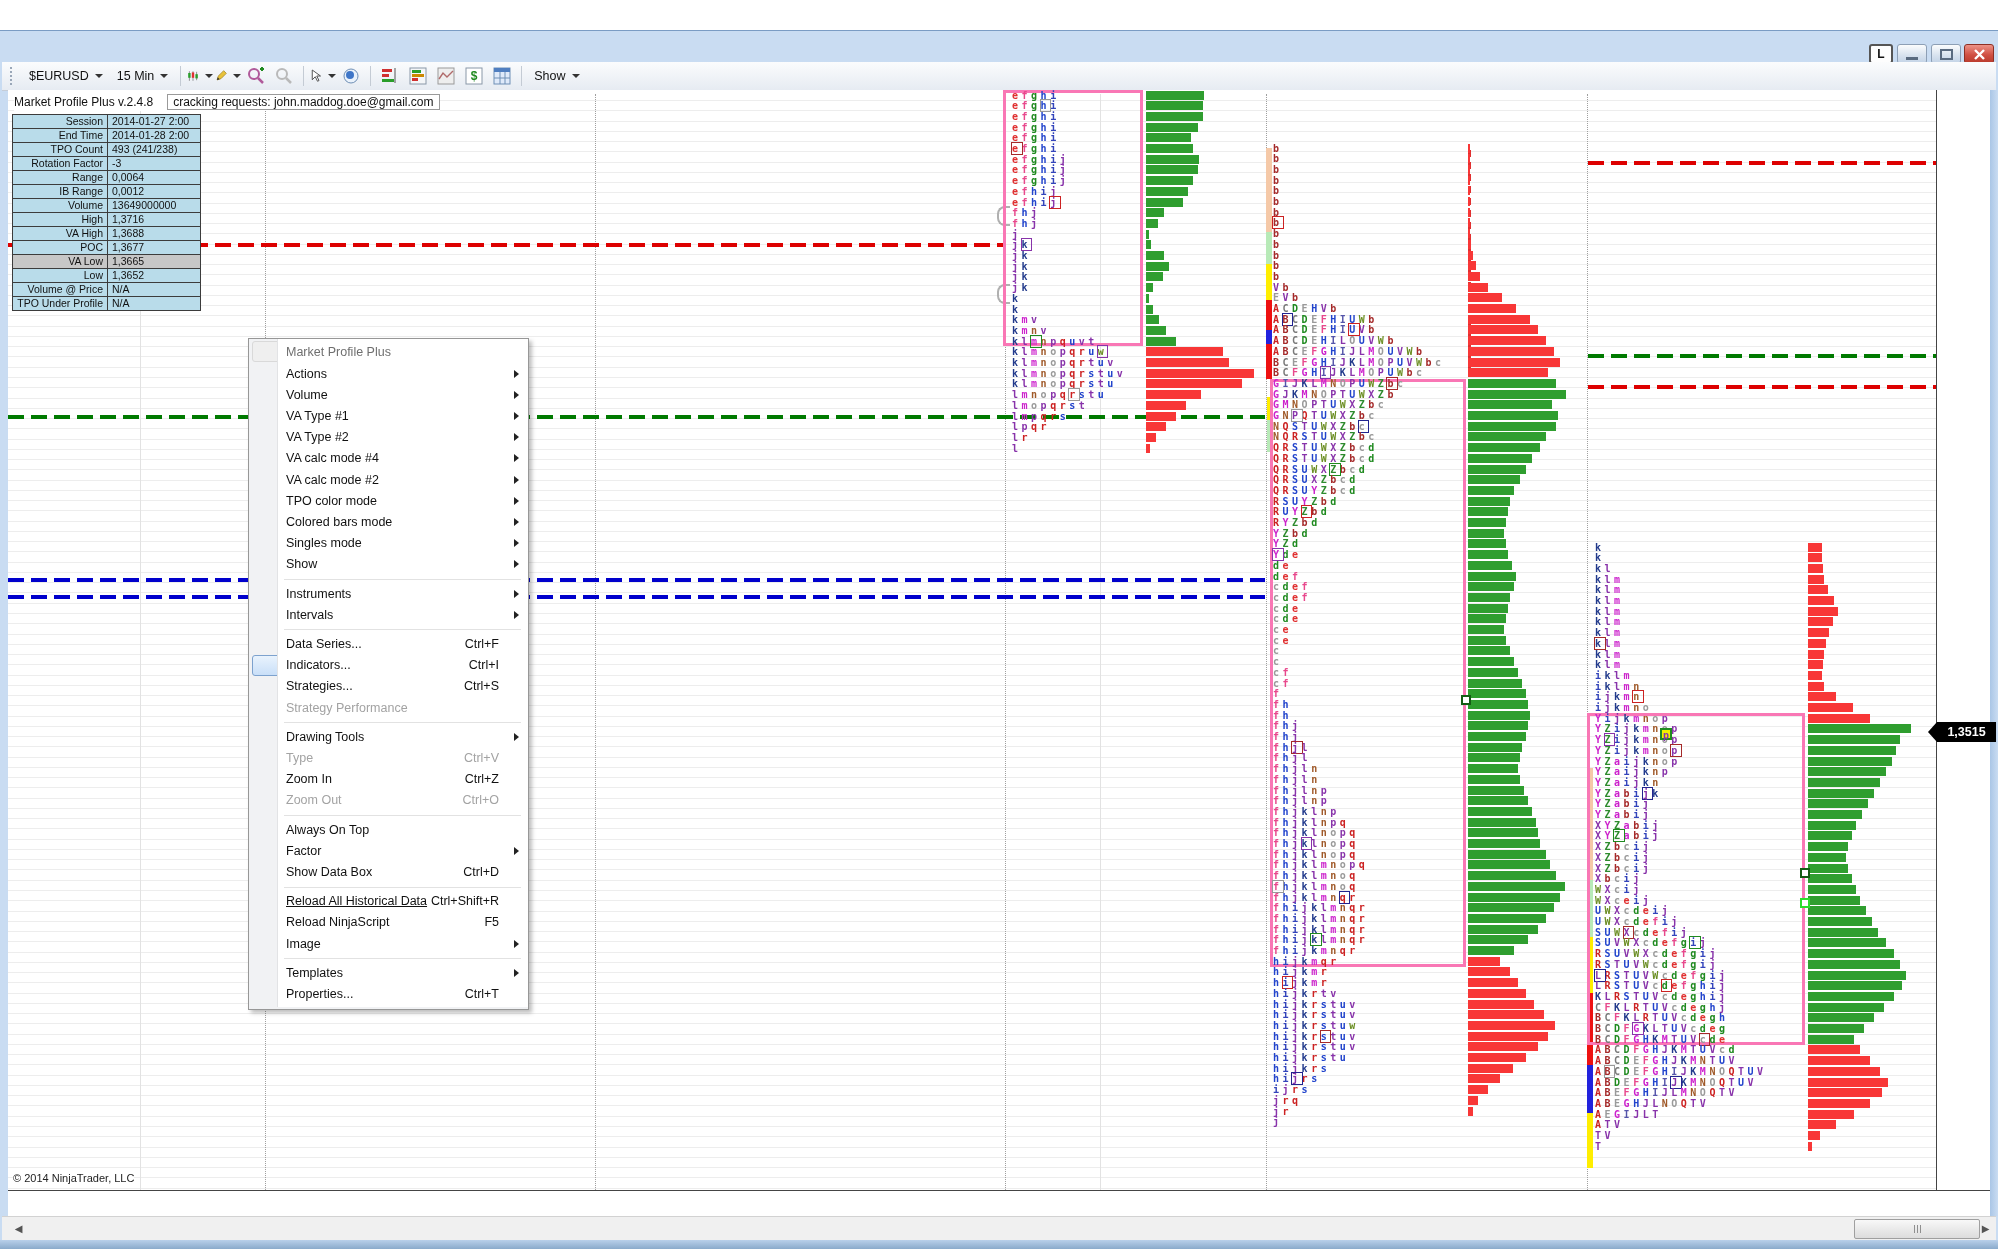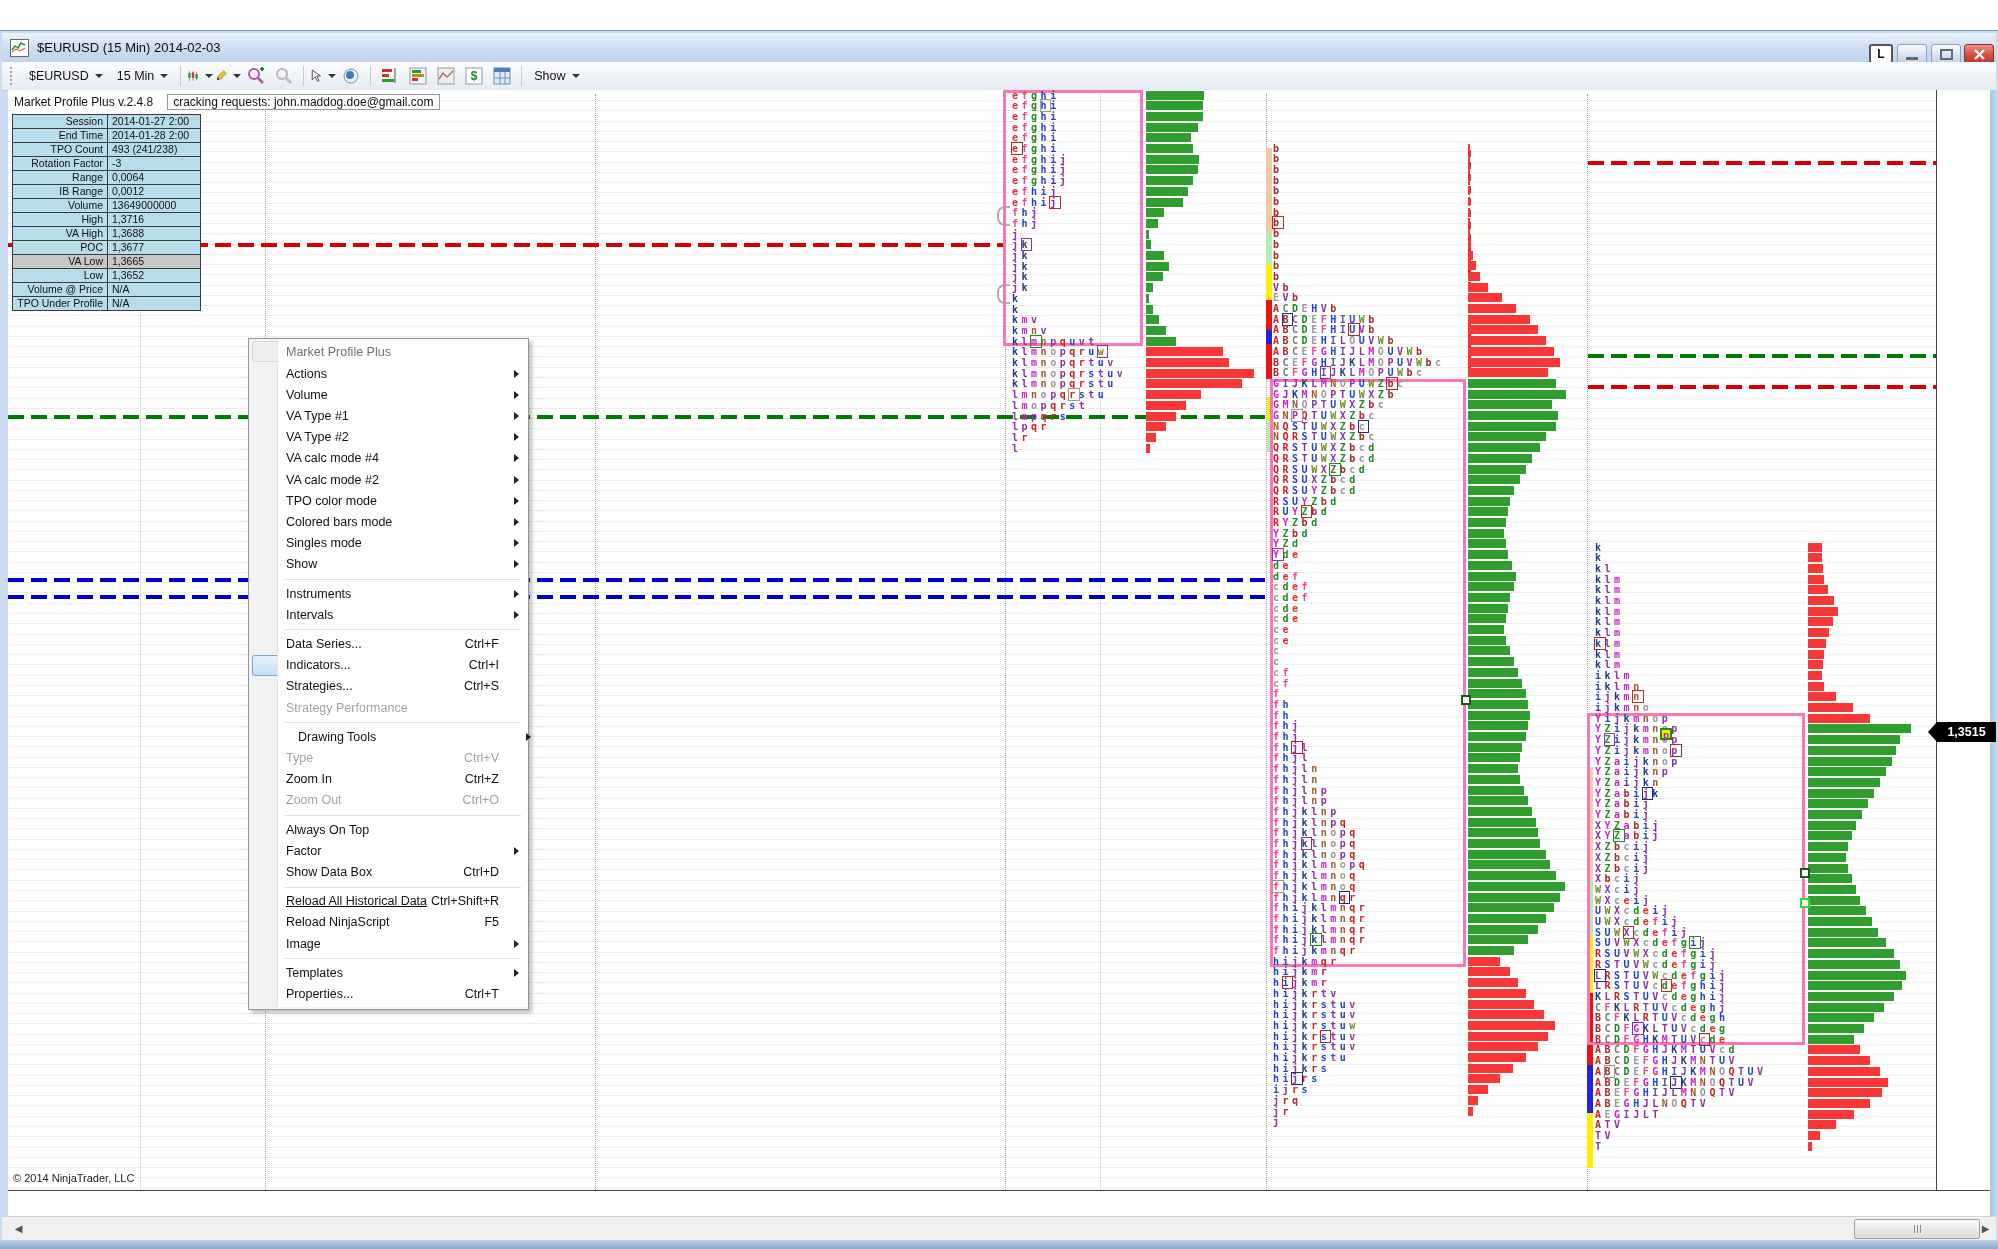--- a/index.html
+++ b/index.html
@@ -101,29 +101,20 @@
   #bottomstrip{left:0;top:1240px;width:1998px;height:9px;background:linear-gradient(#b9d0ea,#8aaacb);}
 </style>
 </head>
 <body>
 
 <div id="page">
 
 
   <div class="abs" id="win"></div>
 
-  <div class="abs" id="titlebar">
-    <div id="title-icon">
-      <svg width="15" height="14" viewBox="0 0 15 14">
-          <polyline points="1,10 4,6 7,8 10,3 14,5" fill="none" stroke="#2a8f2a" stroke-width="1.5"></polyline>
-          <polyline points="1,12 5,9 9,11 14,8" fill="none" stroke="#cc3333" stroke-width="1"></polyline>
-        </svg>
-    </div>
-    <div id="title-text">$EURUSD (15 Min)  2014-02-03</div>
-  </div>
   <div class="winbtn" id="btn-link">L</div>
   <div class="winbtn" id="btn-min">
       <div class="min-glyph"></div>
     </div>
   <div class="winbtn" id="btn-restore">
       <div class="restore-glyph"></div>
     </div>
   <div class="winbtn" id="btn-close">
     <svg width="11" height="11" viewBox="0 0 11 11">
         <path d="M1,1 L10,10 M10,1 L1,10" stroke="#fff" stroke-width="2.4"></path>
@@ -926,21 +917,21 @@
           <span class="sc">Ctrl+I</span>
         </div>
         <div class="mi" style="top: 336.8px;">
           <span class="lab">Strategies...</span>
           <span class="sc">Ctrl+S</span>
         </div>
         <div class="mi dis" style="top: 358px;">
           <span class="lab">Strategy Performance</span>
         </div>
         <div class="msep" style="top: 383.2px;"></div>
-        <div class="mi" style="top: 387.2px; margin-left: 12px;">
+        <div class="mi" style="top: 387.2px;">
           <span class="lab">Drawing Tools</span>
           <span class="arr"></span>
         </div>
         <div class="mi dis" style="top: 408.4px;">
           <span class="lab">Type</span>
           <span class="sc">Ctrl+V</span>
         </div>
         <div class="mi" style="top: 429.6px;">
           <span class="lab">Zoom In</span>
           <span class="sc">Ctrl+Z</span>

